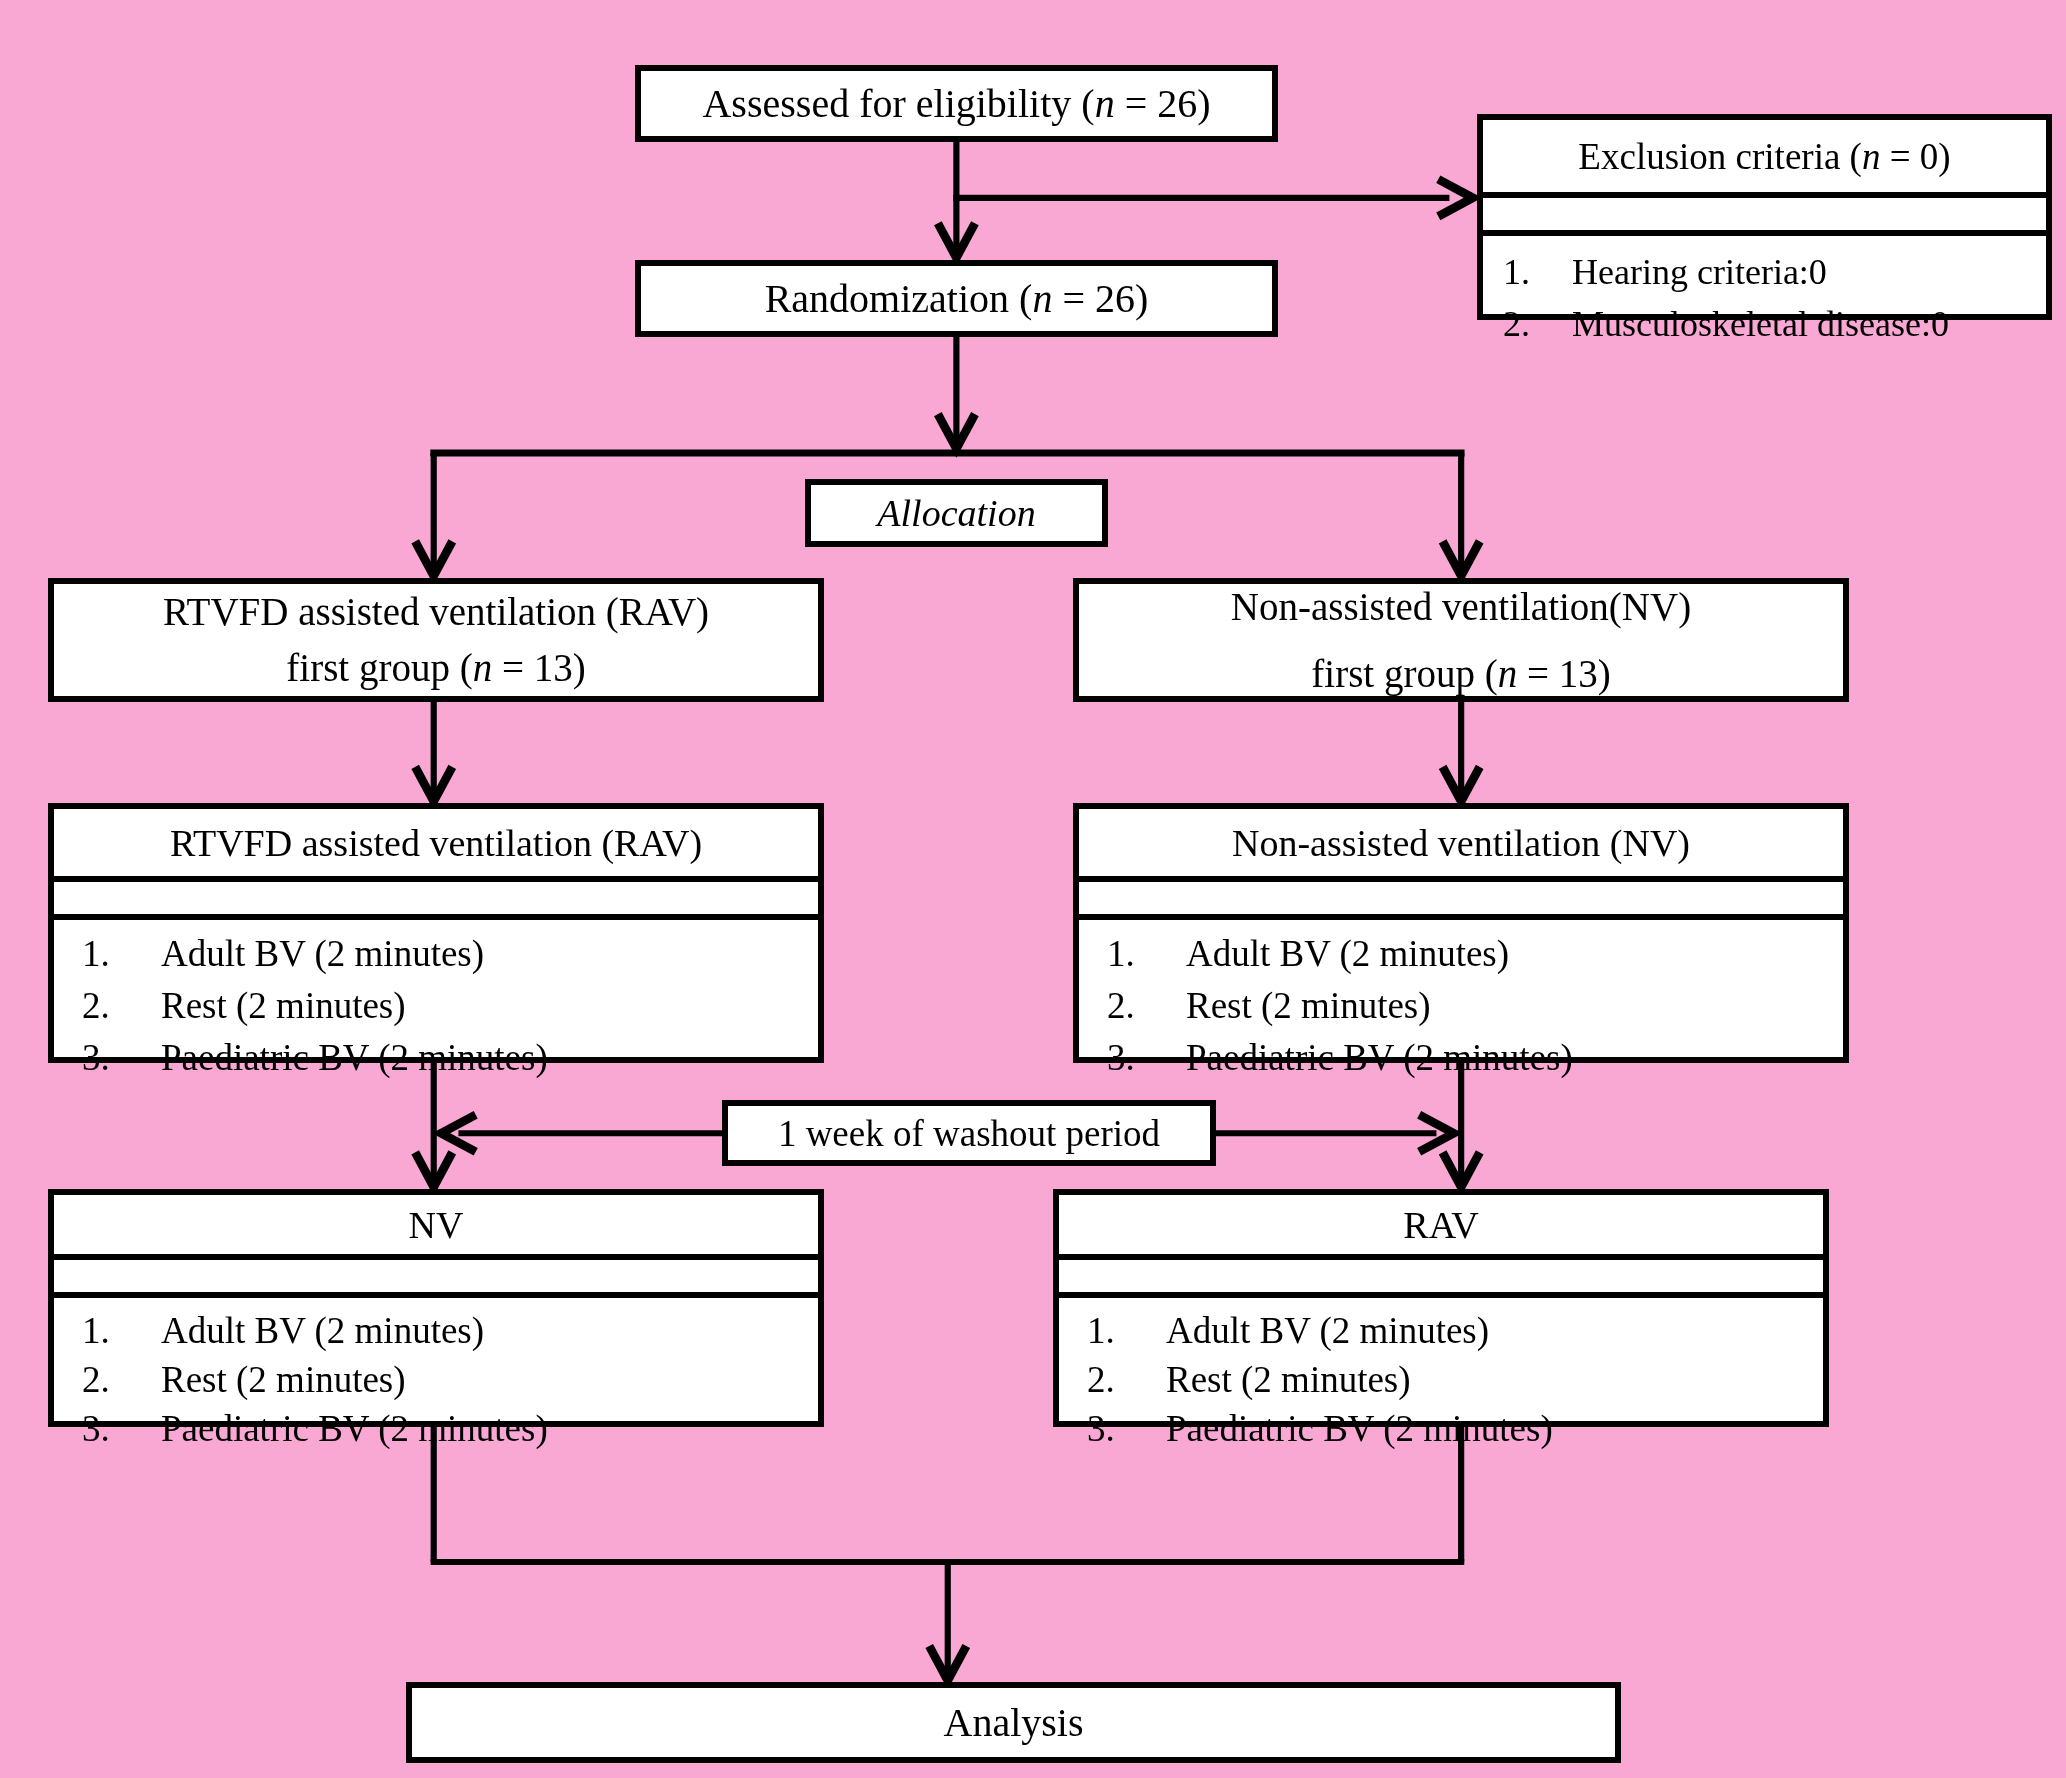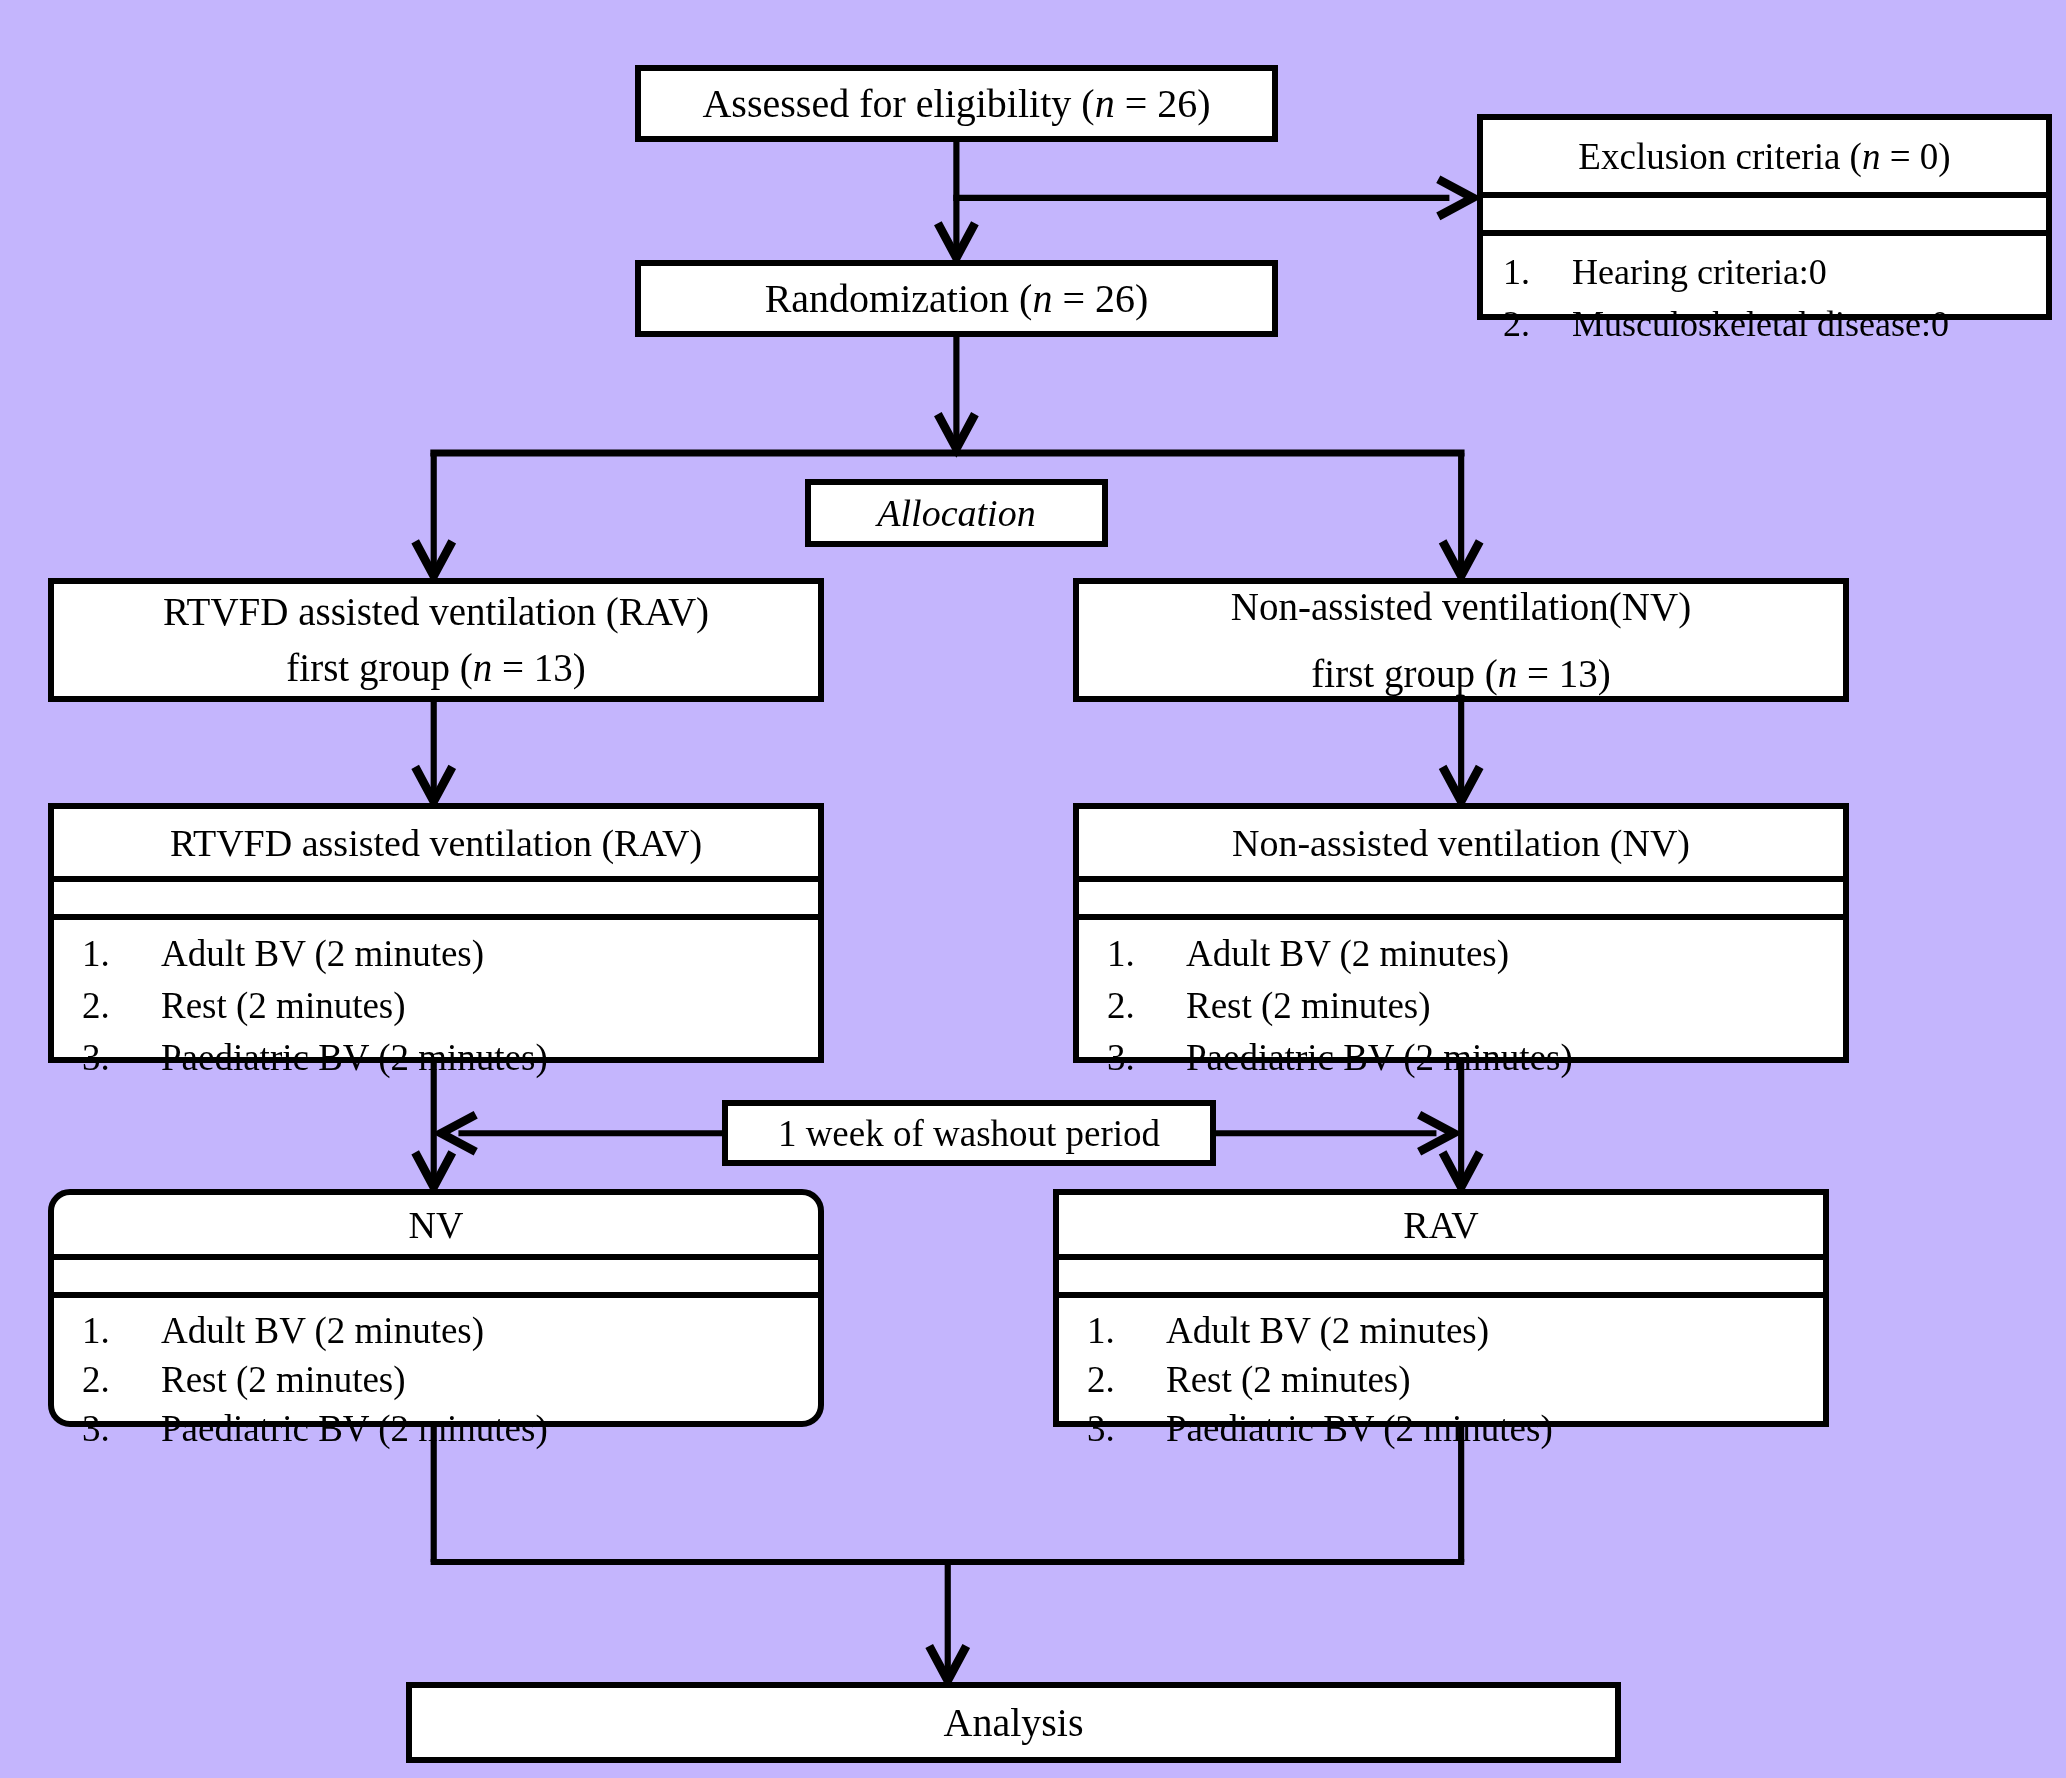--- a/index.html
+++ b/index.html
@@ -1,21 +1,21 @@
 <!DOCTYPE html>
 <html style="font-size:10px"><head>
 <meta charset="utf-8">
 <style>
   html, body { margin: 0; padding: 0; background: #ffffff; }
   body {
     width: 2066px; height: 1779px;
     font-family: "Liberation Serif", "DejaVu Serif", serif;
     color: #000000;
   }
-  #canvas { position: relative; width: 2066px; height: 1779px; background: #c4b5fd; overflow: hidden; }
+  #canvas { position: relative; width: 2066px; height: 1779px; background: #f9a8d4; overflow: hidden; }
   svg.connectors { position: absolute; left: 0; top: 0; width: 2066px; height: 1779px; }
   svg.connectors line { stroke: #000000; stroke-width: 10; }
   svg.connectors line.thick { stroke-width: 11; }
   svg.connectors path.head { stroke: #000000; stroke-width: 14; fill: none; stroke-linejoin: miter; }
 
   .box {
     position: absolute; background: #ffffff;
     border: 6.8px solid #000000; box-sizing: border-box;
   }
   .single { display: flex; align-items: center; justify-content: center; text-align: center; font-size: 40px; }
@@ -36,21 +36,21 @@
   #exclusion .list { padding: 10px 0 0 20px; font-size: 36px; }
   #exclusion .li   { line-height: 52px; }
   #exclusion .num  { width: 69px; }
   #randomization { left: 635px; top: 260px;  width: 643px; height: 77px; }
   #allocation    { left: 805px; top: 479px;  width: 303px;  height: 68px; font-size: 38px; font-style: italic; }
   #left-group    { left: 48px;   top: 578px;  width: 776px; height: 124px; }
   #right-group   { left: 1073px; top: 578px;  width: 776px; height: 124px; gap: 11px; }
   #left-period1, #right-period1 { top: 803px; width: 776px; height: 260px; }
   #left-period1  { left: 48px; }  #right-period1 { left: 1073px; }
   #left-period2, #right-period2 { top: 1189px; width: 776px; height: 238px; }
-  #left-period2  { left: 48px; border-radius: 22px; }  #right-period2 { left: 1053px; }
+  #left-period2  { left: 48px; }  #right-period2 { left: 1053px; }
   .period1 .hdr { height: 67px; }
   .period2 .hdr { height: 59px; }
   .plist { padding: 8.7px 0 0 28px; font-size: 37px; }
   .period1 .li { line-height: 52px; }
   .period2 .li { line-height: 49px; }
   .plist .num { width: 79px; }
   #washout  { left: 722px; top: 1100px; width: 494px;  height: 66px; font-size: 37px; }
   #analysis { left: 406px;  top: 1682px; width: 1215px; height: 81px; align-items: center; }
 </style>
 </head>

